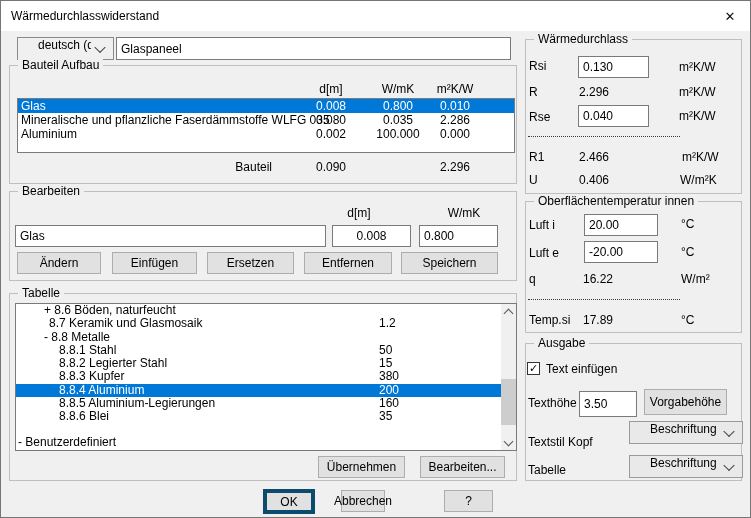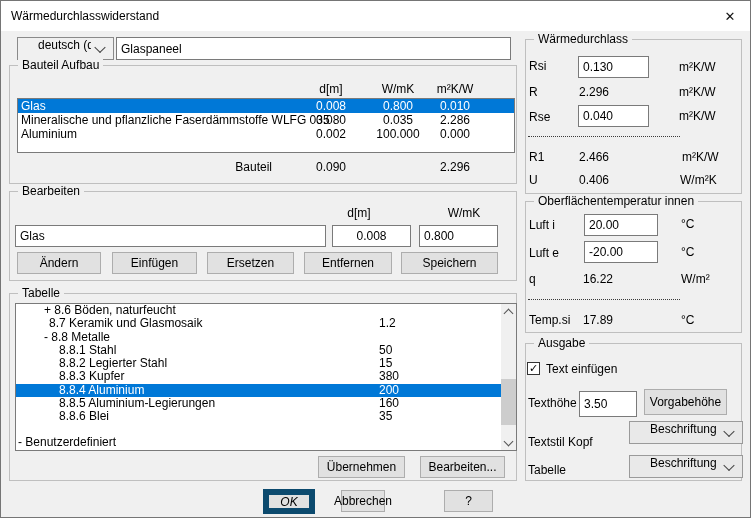--- a/index.html
+++ b/index.html
@@ -11,21 +11,21 @@
        justify-content:center;font-size:13px;color:#111;cursor:default;}
   .group{position:absolute;border:1px solid #bfbfbf;box-sizing:border-box;}
   .glabel{position:absolute;top:-8px;left:8px;background:#f0f0f0;padding:0 4px;line-height:14px;font-size:12px;white-space:nowrap;}
   .lbl{position:absolute;white-space:nowrap;line-height:14px;}
   .val{position:absolute;white-space:nowrap;line-height:14px;}
   input.field{position:absolute;box-sizing:border-box;border:1px solid #7a7a7a;background:#fff;
        font-family:"Liberation Sans",sans-serif;font-size:12px;padding:0 4px;margin:0;color:#000;}
   input.center{text-align:center;}
   .btn{position:absolute;box-sizing:border-box;background:#e1e1e1;border:1px solid #adadad;
        display:flex;align-items:center;justify-content:center;font-size:12px;cursor:default;white-space:nowrap;}
-  .btn.default{border:6px solid #0c4a6e;font-style:italic;}
+  .btn.default{border:4px solid #0c4a6e;}
   .combo{position:absolute;box-sizing:border-box;background:#f0f0f0;border:1px solid #8a8a8a;
        display:flex;align-items:flex-start;padding:0 22px 0 20px;cursor:default;margin-left:8px;}
   .combo .cval{white-space:nowrap;overflow:hidden;}
   .chev{position:absolute;right:9px;top:50%;width:7px;height:7px;border:solid #444;border-width:0 1px 1px 0;
        transform:translateY(-70%) rotate(45deg);}
   .listbox{position:absolute;box-sizing:border-box;background:#fff;border:1px solid #7a7a7a;overflow:hidden;}
   .trow{position:relative;height:14px;line-height:14px;width:100%;}
   .trow.selected{background:#0078d7;color:#fff;}
   .trow .cell{position:absolute;top:0;height:14px;line-height:14px;}
   .cname{left:3px;}

